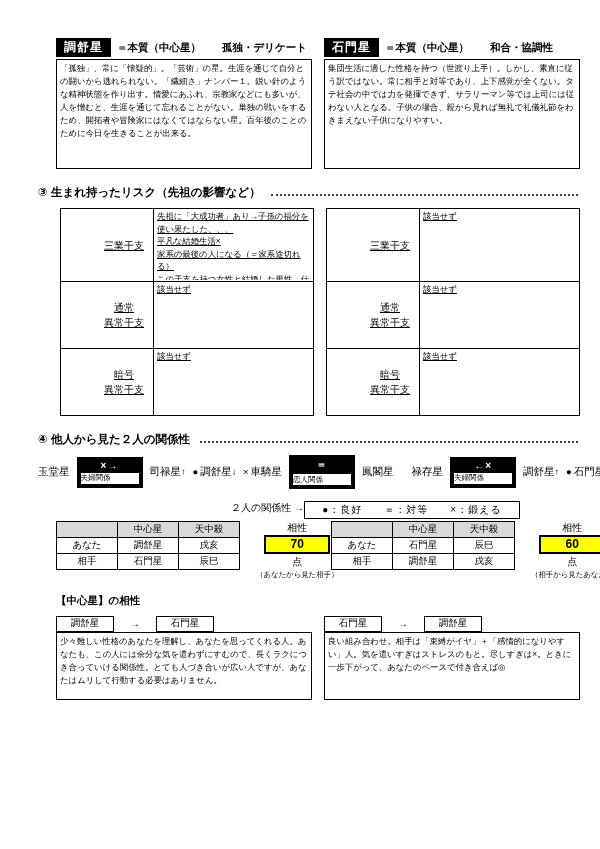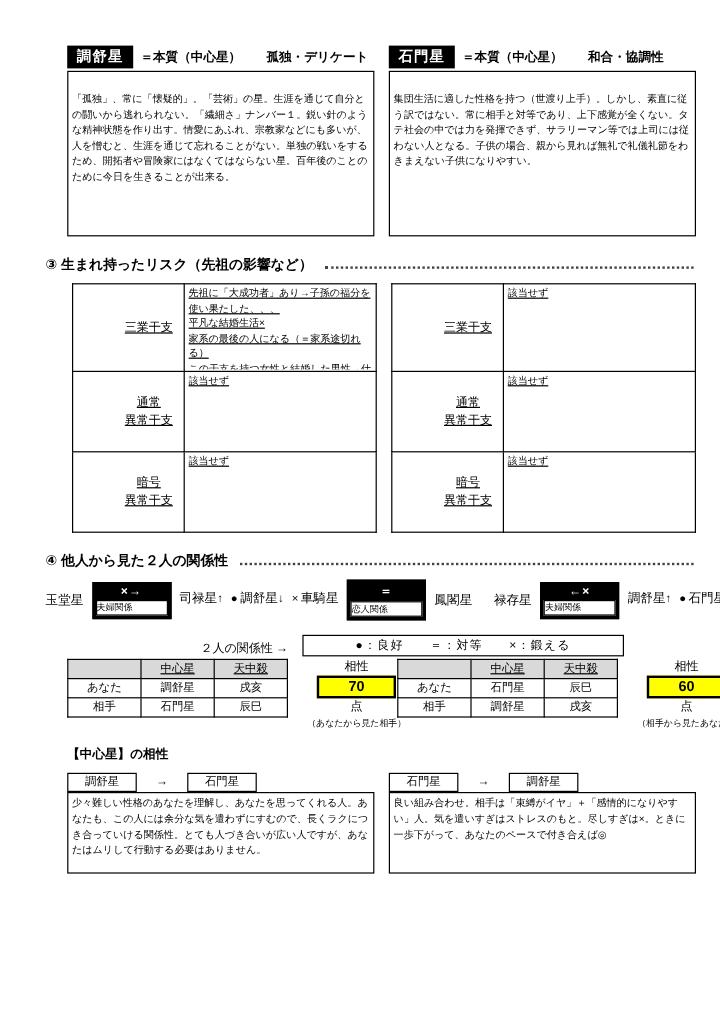--- a/index.html
+++ b/index.html
@@ -20,21 +20,21 @@
   
   .star-head{display:flex;align-items:center;gap:6px;margin-bottom:2px;}
   .star-tag{
     background:#000;color:#fff;font-weight:bold;font-size:12px;
     padding:1px 8px;letter-spacing:1px;
   }
   .star-sub{font-weight:bold;font-size:10.5px;white-space:nowrap;}
   .star-body{
     border:1.5px solid #000;
     height:104px;
-    padding:16px 3px;
+    padding:2px 3px;
     font-size:8.4px;line-height:1.55;
     overflow:hidden;
   }
 
   
   .sec-title{
     display:flex;align-items:flex-end;
     font-weight:bold;font-size:11.5px;
     margin-top:16px;margin-bottom:8px;
   }
@@ -73,38 +73,38 @@
     background:#fff;border:1px solid #000;margin:0 2px;
     font-size:7.5px;padding:0.5px 0;
   }
   .center-col{
     display:flex;flex-direction:row;align-items:center;
     font-size:10.5px;line-height:1.25;white-space:nowrap;
   }
   .center-col .arrow{font-size:9.5px;letter-spacing:2px;}
 
   .legend-row{
-    display:flex;align-items:flex-end;justify-content:flex-end;
-    gap:12px;margin:12px 60px 0 0;font-size:10px;
+    display:flex;align-items:flex-start;justify-content:flex-end;
+    gap:0;margin:12px 60px 0 0;font-size:10px;
   }
   .legend-box{
     border:1.5px solid #000;min-width:214px;text-align:center;
-    padding:1px 26px;font-size:10px;letter-spacing:1px;
+    padding:1px 0;font-size:10px;letter-spacing:1px;
   }
 
   
   .compat{gap:26px;margin-top:2px;}
   .compat-group{flex:1;display:flex;gap:16px;align-items:flex-start;}
   .compat-table{border-collapse:collapse;flex:0 0 auto;}
   .compat-table th,.compat-table td{
     border:1.2px solid #000;text-align:center;
     font-size:9.5px;font-weight:normal;
     width:56px;height:15px;padding:0 2px;
   }
-  .compat-table th{background:#d9d9d9;text-decoration:underline;}
+  .compat-table th{background:#d9d9d9;}
   .score-block{flex:1;text-align:center;font-size:10px;line-height:1.3;}
   .score-label{margin-bottom:1px;}
   .score-box{
     background:#ffff00;border:2px solid #000;
     width:62px;margin:0 auto;text-align:center;
     font-weight:bold;font-size:12px;line-height:1.25;
   }
   .score-unit{margin-top:1px;}
   .score-note{font-size:7.4px;margin-top:2px;white-space:nowrap;}
 

